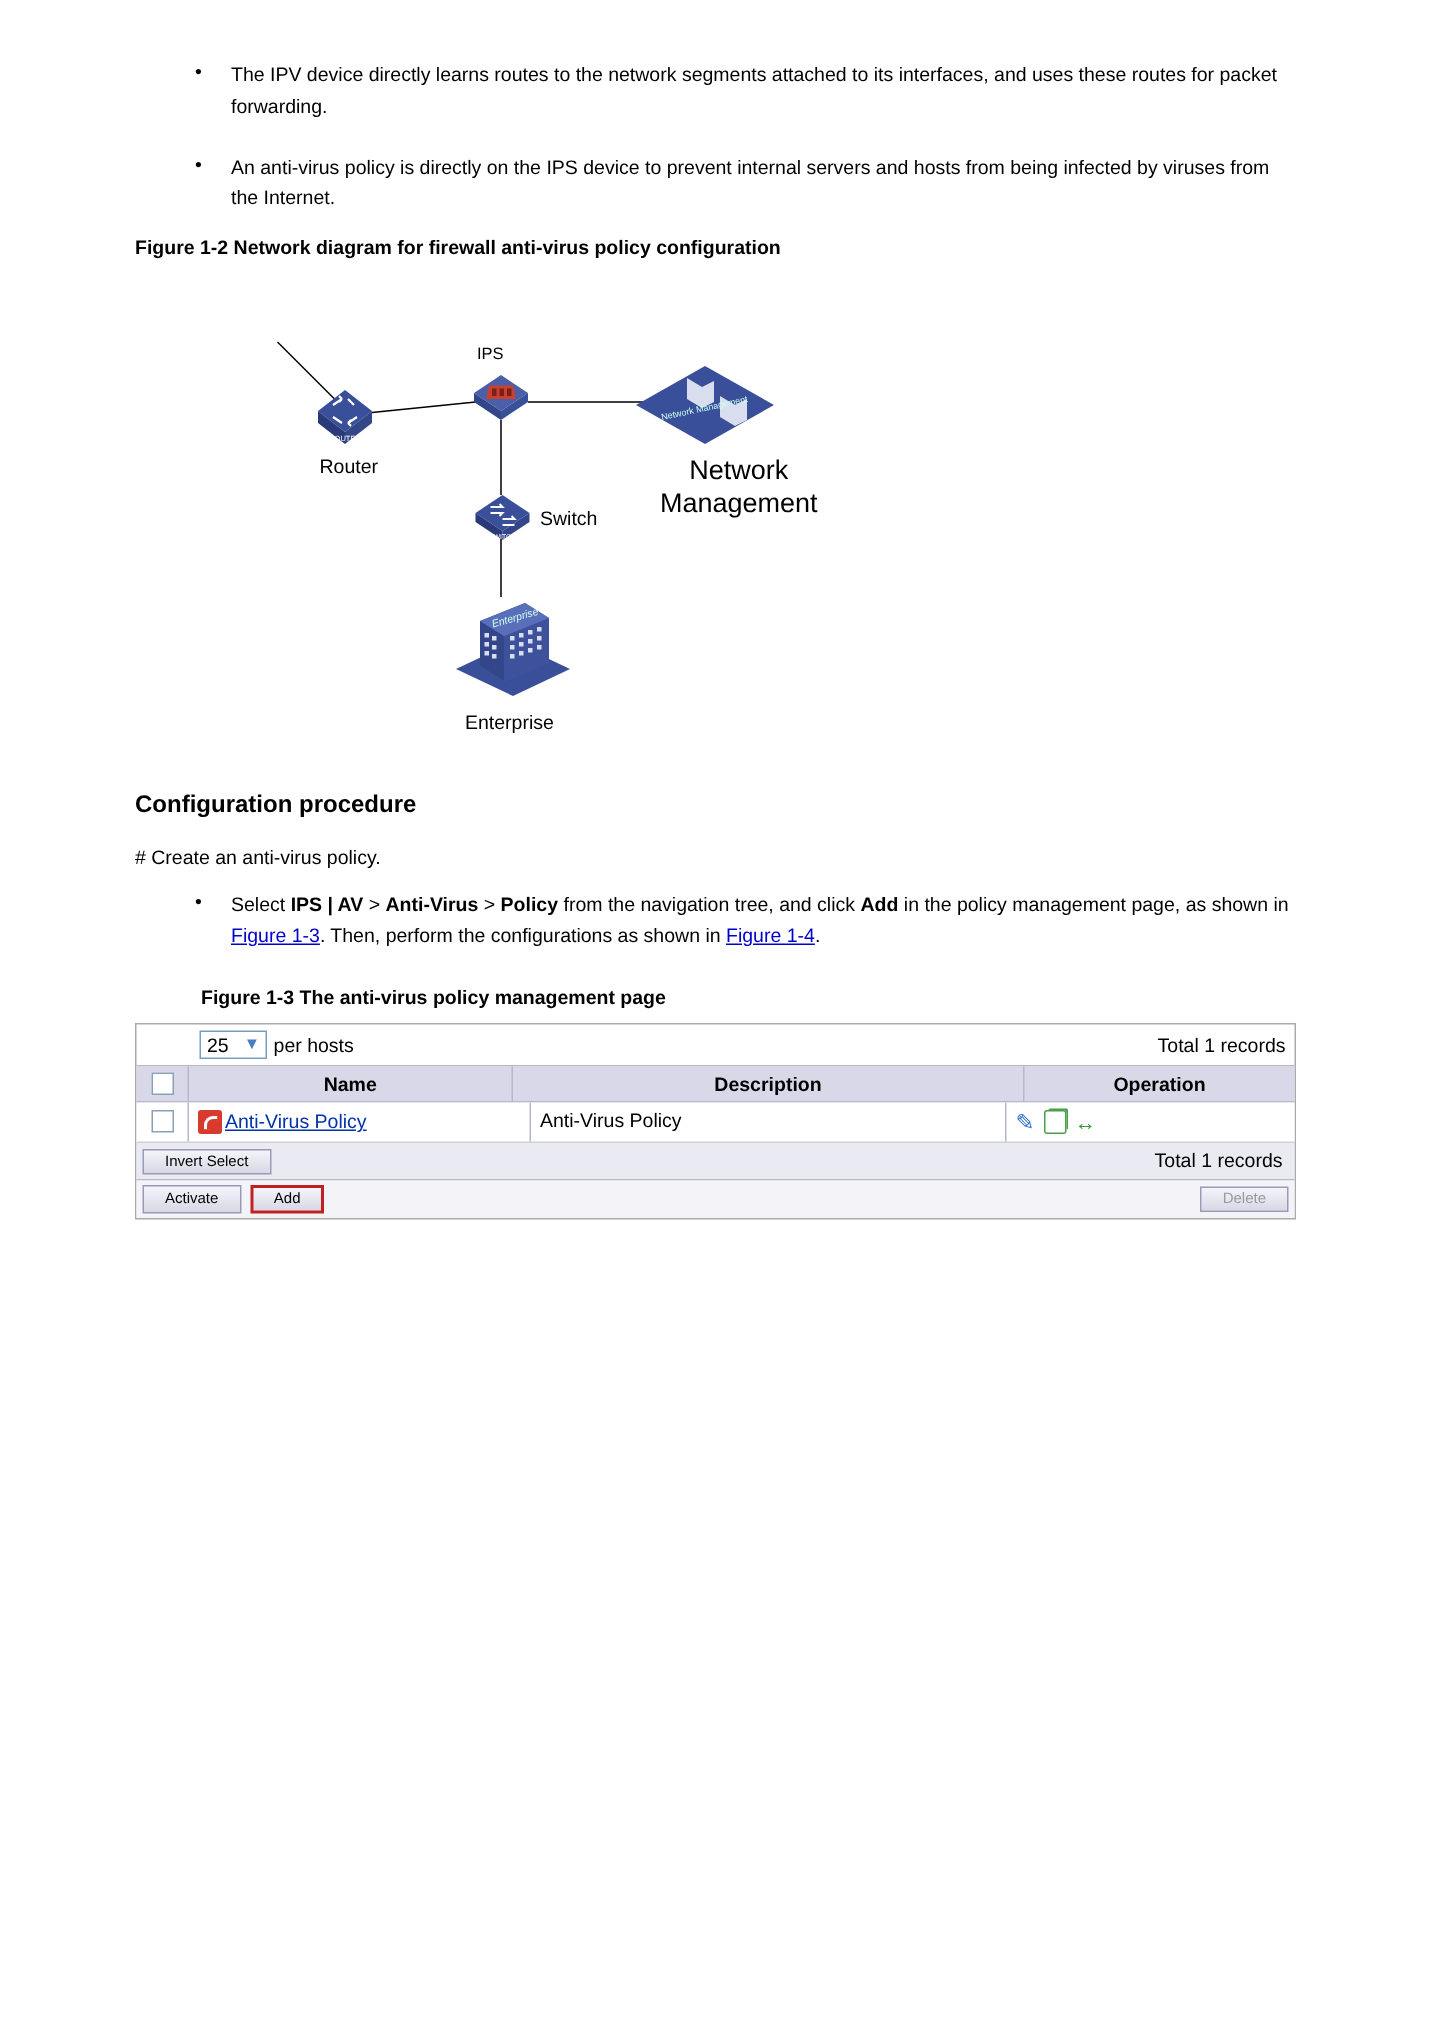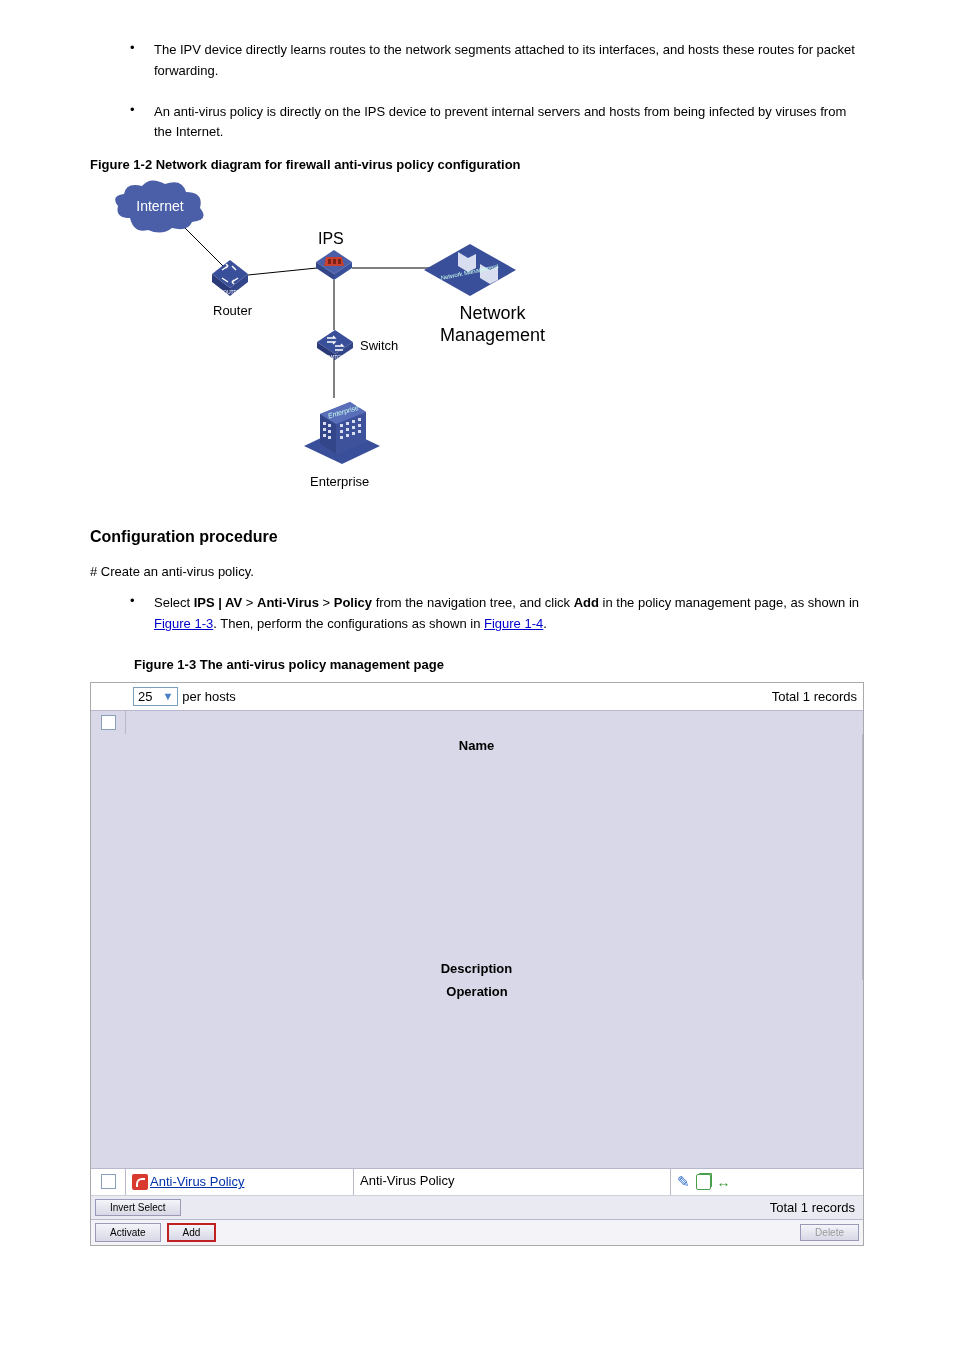--- a/index.html
+++ b/index.html
@@ -39,21 +39,21 @@
   .cloud {
     position: absolute;
     left: 20px;
     top: 0px;
   }
   .cloud svg { display: block; }
   .ips-label {
     position: absolute;
     left: 228px;
     top: 52px;
-    font-size: 16px;
+    font-size: 11px;
   }
   .router-icon {
     position: absolute;
     left: 118px;
     top: 78px;
   }
   .router-label {
     position: absolute;
     left: 123px;
     top: 125px;
@@ -137,21 +137,20 @@
   .perpage-select .chev {
     color: #4a7fc5;
     font-size: 11px;
   }
   .hdr-row {
     display: flex;
     background: #d8d8e8;
     border-bottom: 1px solid #b8b8cc;
     font-weight: bold;
     text-align: center;
-    flex-direction: column;
   }
   .col-chk { width: 34px; border-right: 1px solid #b8b8cc; padding: 4px 0;}
   .col-name { flex: 0 0 215px; border-right: 1px solid #b8b8cc; padding: 4px 0;}
   .col-desc { flex: 1; border-right: 1px solid #b8b8cc; padding: 4px 0;}
   .col-op { flex: 0 0 180px; padding: 4px 0; text-align: center;}
   .data-row {
     display: flex;
     border-bottom: 1px solid #d0d0d8;
     background: #fff;
   }
@@ -221,46 +220,40 @@
   .btn-add {
     border: 2px solid #c02020;
   }
   .invert-wrap { padding: 3px 4px; }
 </style>
 </head>
 <body>
 
 <div class="bullet-item">
   <div class="bullet">•</div>
-  <div class="bullet-text">The IPV device directly learns routes to the network segments attached to its interfaces, and hosts these routes for packet forwarding.</div>
+  <div class="bullet-text">The IPV device directly learns routes to the network segments attached to its interfaces, and uses these routes for packet forwarding.</div>
 </div>
 
 <div class="bullet-item" style="margin-top:20px;">
   <div class="bullet">•</div>
   <div class="bullet-text">An anti-virus policy is directly on the IPS device to prevent internal servers and hosts from being infected by viruses from the Internet.</div>
 </div>
 
 <div class="figure-caption">Figure 1-2 Network diagram for firewall anti-virus policy configuration</div>
 
 <div class="diagram-wrap">
   <div class="diagram">
     <svg width="480" height="320" style="position:absolute;left:0;top:0;">
       <line x1="95" y1="50" x2="138" y2="93" stroke="#000" stroke-width="1"></line>
       <line x1="158" y1="97" x2="227" y2="90" stroke="#000" stroke-width="1"></line>
       <line x1="262" y1="90" x2="345" y2="90" stroke="#000" stroke-width="1"></line>
       <line x1="244" y1="102" x2="244" y2="152" stroke="#000" stroke-width="1"></line>
       <line x1="244" y1="180" x2="244" y2="220" stroke="#000" stroke-width="1"></line>
     </svg>
 
-    <div class="cloud">
-      <svg width="100" height="60">
-        <path d="M20 40 Q5 40 8 28 Q0 18 14 16 Q16 4 32 8 Q40 -2 55 6 Q72 0 76 14 Q94 14 90 30 Q100 42 82 44 Q78 54 62 50 Q52 58 38 52 Q24 56 20 40 Z" fill="#4a5fa8"></path>
-        <text x="50" y="33" fill="#fff" font-size="14" text-anchor="middle">Internet</text>
-      </svg>
-    </div>
 
     <div class="ips-label">IPS</div>
 
     <div class="router-icon">
       <svg width="44" height="44">
         <polygon points="22,4 40,18 22,32 4,18" fill="#3a4f9a"></polygon>
         <polygon points="4,18 22,32 22,40 4,26" fill="#2a3a78"></polygon>
         <polygon points="40,18 22,32 22,40 40,26" fill="#33468a"></polygon>
         <path d="M14 14 L20 10 M20 10 L18 8 M20 10 L18 12 M30 22 L24 26 M24 26 L26 24 M24 26 L26 28 M14 22 L20 26 M28 14 L24 10" stroke="#fff" stroke-width="1.5" fill="none"></path>
         <text x="22" y="38" fill="#fff" font-size="5" text-anchor="middle">ROUTER</text>

